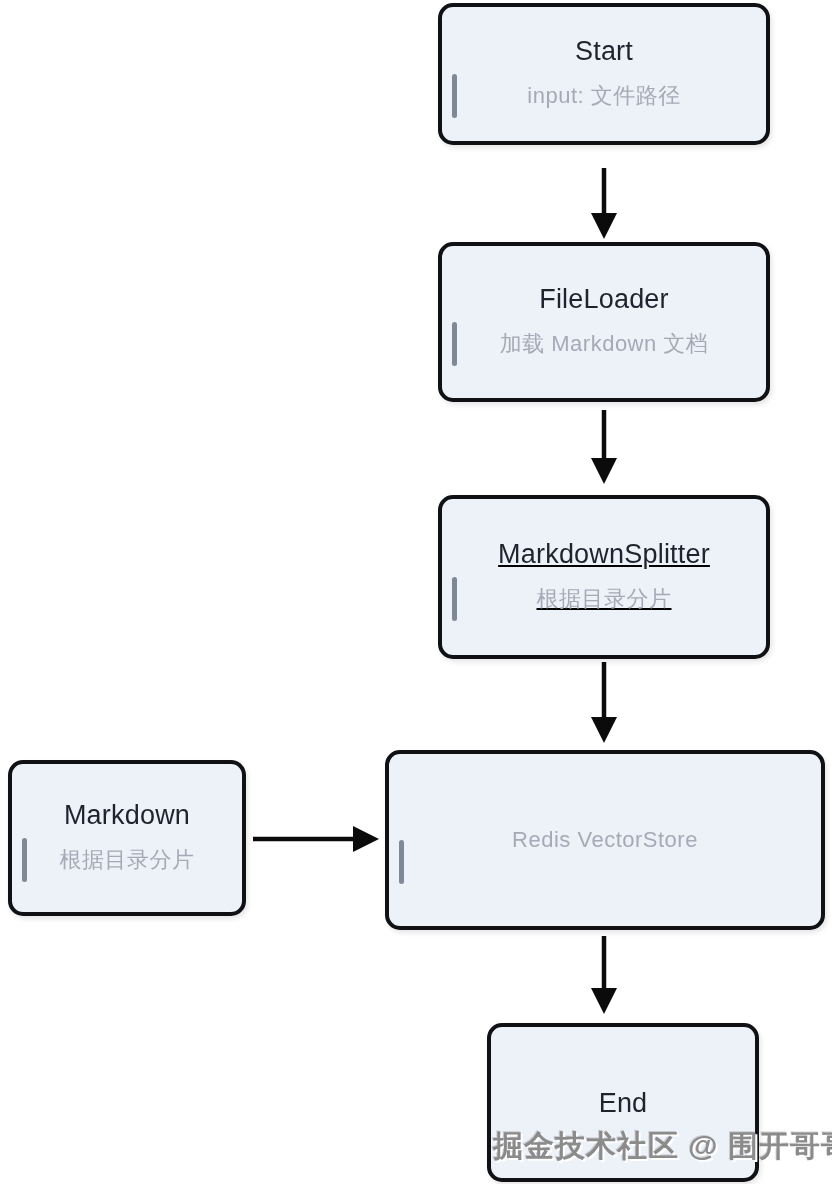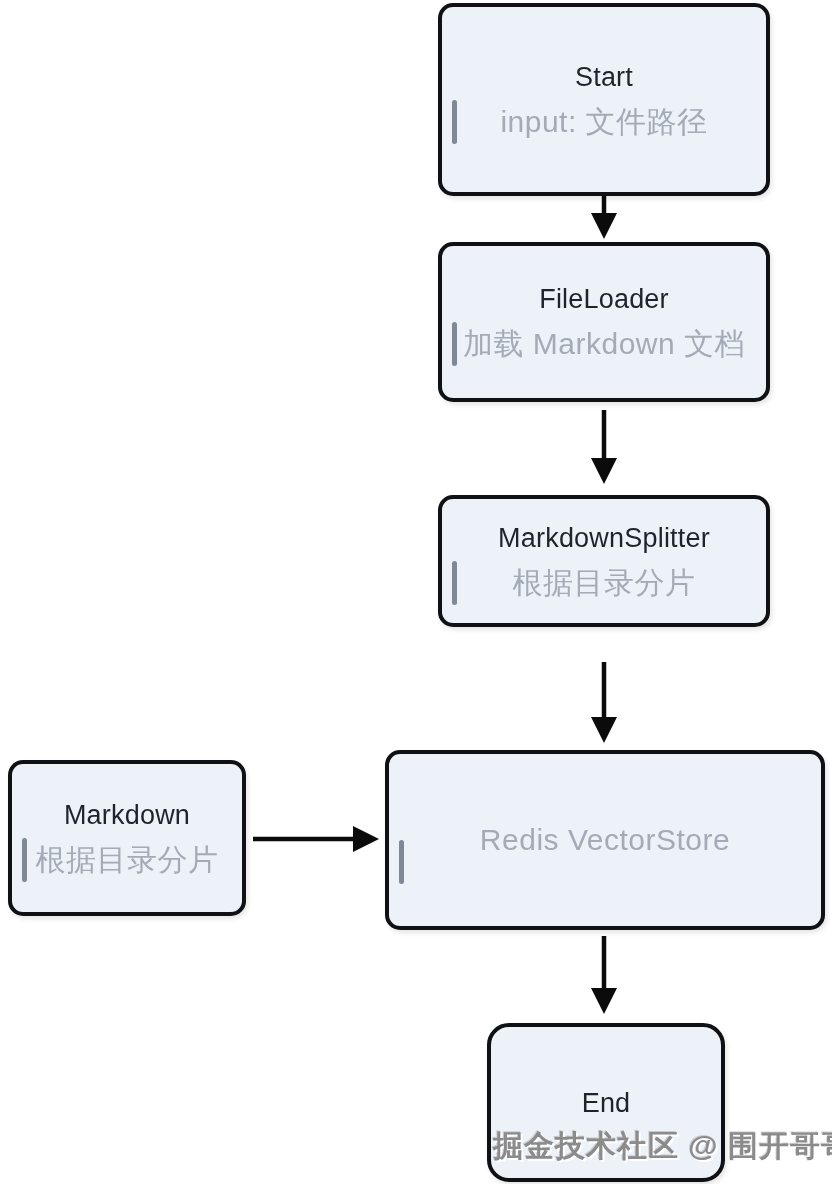--- a/index.html
+++ b/index.html
@@ -30,21 +30,21 @@
   }
   .node-title {
     font-size: 27px;
     line-height: 44px;
     font-weight: 500;
     color: #1e232e;
     letter-spacing: 0.2px;
     white-space: nowrap;
   }
   .node-sub {
-    font-size: 30px;
+    font-size: 22px;
     line-height: 46px;
     font-weight: 400;
     color: #a4abb6;
     letter-spacing: 0.5px;
     white-space: nowrap;
   }
   .accent-bar {
     position: absolute;
     left: 10px;
     top: calc(50% + 22px);
@@ -97,48 +97,48 @@
     <g>
       <line x1="253" y1="839" x2="356" y2="839" stroke="#0b0b0b" stroke-width="4.5"></line>
       <polygon points="353,826 353,852 379,839" fill="#0b0b0b"></polygon>
     </g>
     <g>
       <line x1="604" y1="936" x2="604" y2="991" stroke="#0b0b0b" stroke-width="4.5"></line>
       <polygon points="591,988 617,988 604,1014" fill="#0b0b0b"></polygon>
     </g>
   </svg>
 
-  <div class="node" style="left:438px; top:3px; width:332px; height:193px;">
+  <div class="node" style="left:438px; top:3px; width:332px; height:142px;">
     <span class="accent-bar"></span>
     <div class="node-title">Start</div>
     <div class="node-sub">input: 文件路径</div>
   </div>
 
   <div class="node" style="left:438px; top:242px; width:332px; height:160px;">
     <span class="accent-bar"></span>
     <div class="node-title">FileLoader</div>
     <div class="node-sub">加载 Markdown 文档</div>
   </div>
 
-  <div class="node" style="left:438px; top:495px; width:332px; height:132px;">
+  <div class="node" style="left:438px; top:495px; width:332px; height:164px;text-decoration:underline;">
     <span class="accent-bar"></span>
     <div class="node-title">MarkdownSplitter</div>
     <div class="node-sub">根据目录分片</div>
   </div>
 
   <div class="node" style="left:8px; top:760px; width:238px; height:156px;">
     <span class="accent-bar"></span>
     <div class="node-title">Markdown</div>
     <div class="node-sub">根据目录分片</div>
   </div>
 
   <div class="node" style="left:385px; top:750px; width:440px; height:180px;">
     <span class="accent-bar"></span>
     <div class="node-sub">Redis VectorStore</div>
   </div>
 
-  <div class="node node-end" style="left:487px; top:1023px; width:238px; height:159px;border-radius:22px;">
+  <div class="node node-end" style="left:487px; top:1023px; width:272px; height:159px;">
     <div class="node-title">End</div>
   </div>
 
   <div class="watermark">掘金技术社区 @ 围开哥哥</div>
 
 </div>
 
 </body></html>

